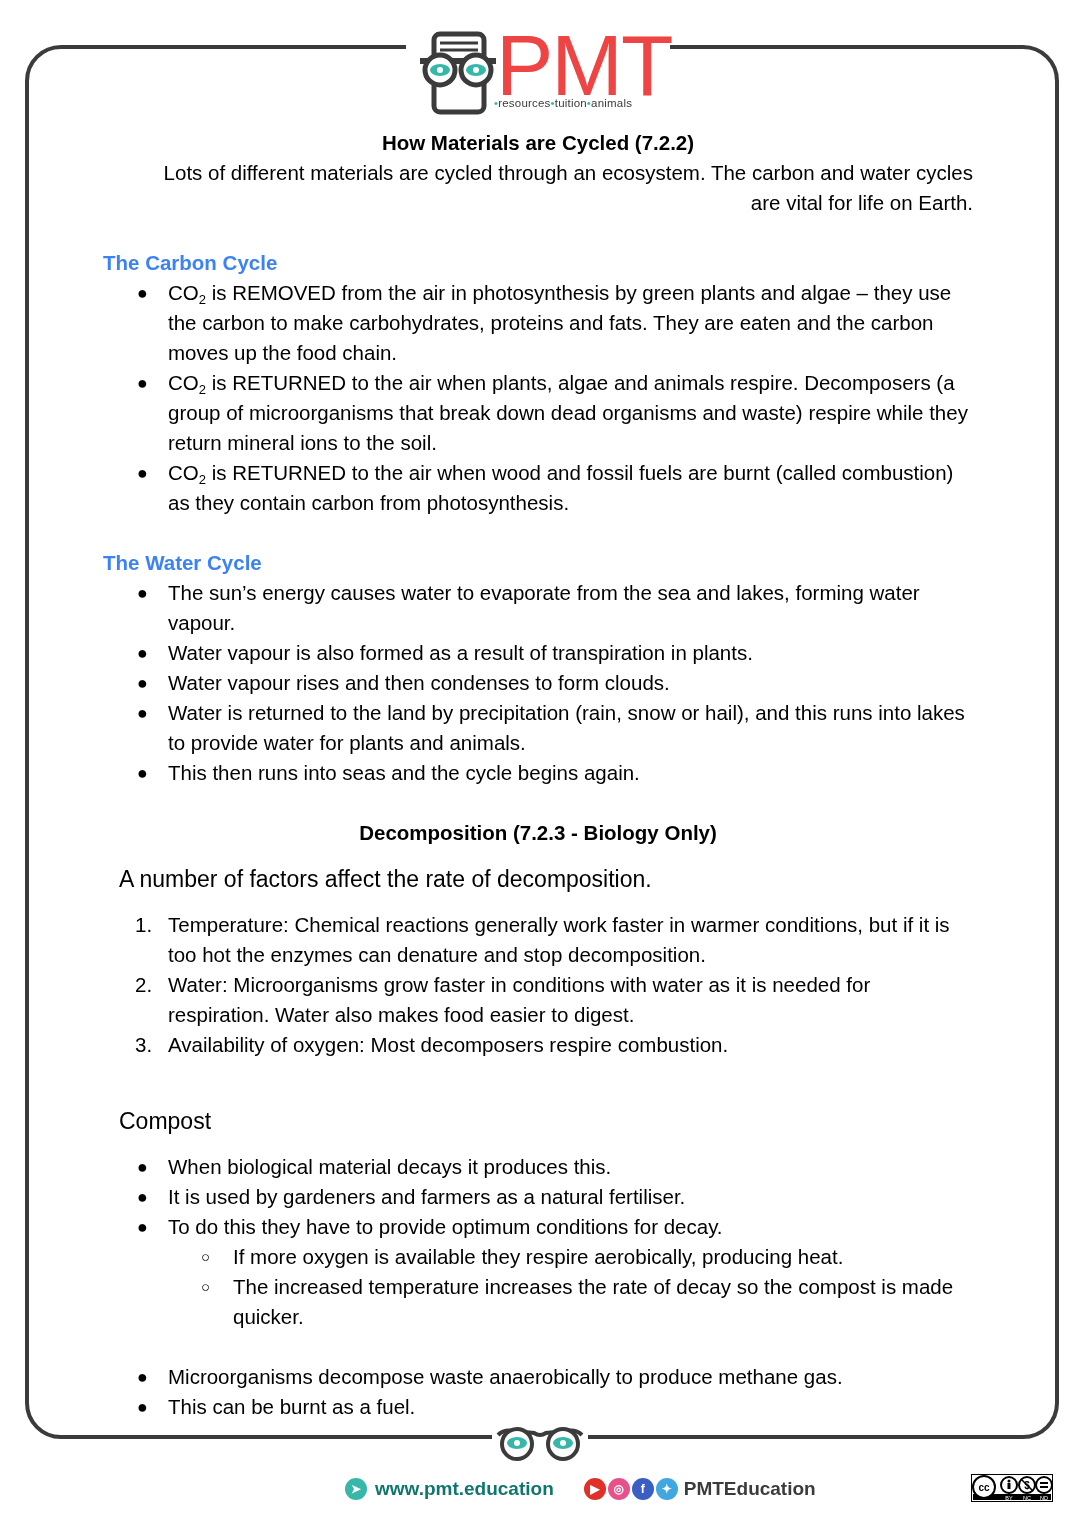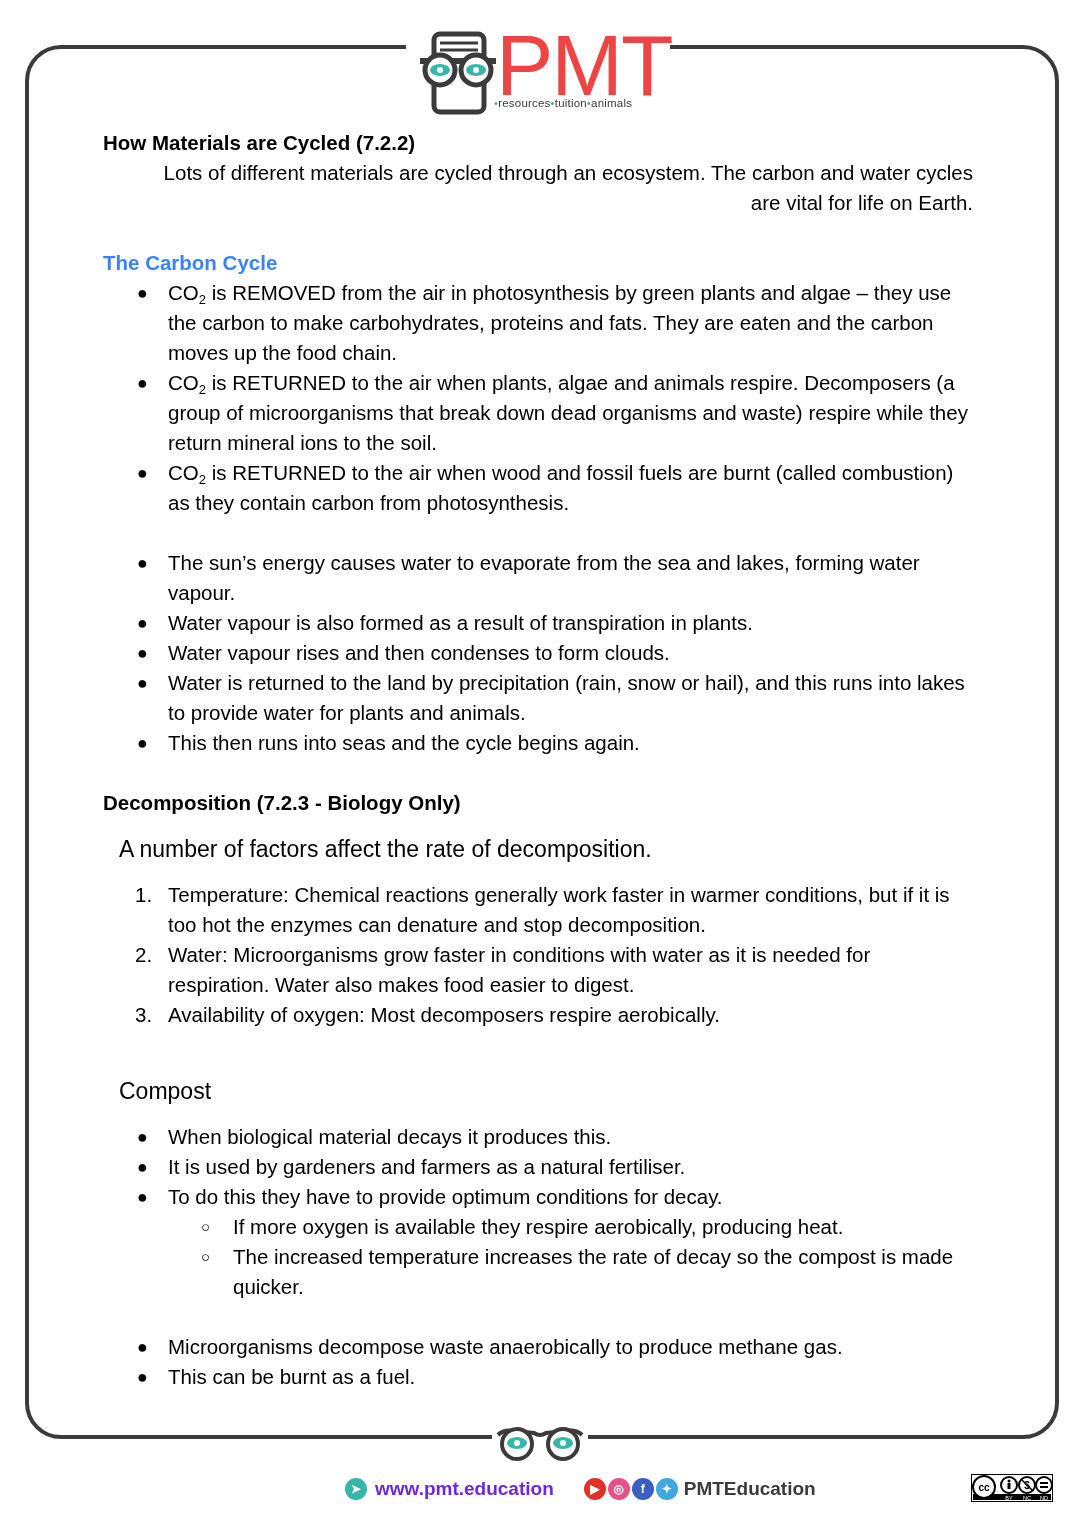--- a/index.html
+++ b/index.html
@@ -15,21 +15,21 @@
   
   .logo { position:absolute; left:418px; top:28px; width:250px; height:90px; }
   .logo-text { position:absolute; left:78px; top:-6px; font-family:"Liberation Sans", sans-serif;
                font-size:86px; font-weight:400; color:#ef4444; letter-spacing:-2px; line-height:1; }
   .logo-tag { position:absolute; left:76px; top:69px; font-family:"Liberation Sans", sans-serif;
               font-size:11.5px; color:#3b3b3b; letter-spacing:0.2px; white-space:nowrap; }
   .logo-tag .dot { color:#37b7aa; }
 
   
   .content { position:absolute; left:103px; top:128px; width:870px; }
-  .h-center { text-align:left; font-weight:bold; font-size:20.5px; line-height:30px; margin:0; }
+  .h-center { text-align:center; font-weight:bold; font-size:20.5px; line-height:30px; margin:0; }
   .p-center { text-align:right; font-size:20.5px; line-height:30px; margin:0; }
   .section-title { color:#3b82f6; font-weight:bold; font-size:20.5px; line-height:30px; margin:0; }
   .plain { font-size:23px; line-height:30px; margin:16px; }
   .spacer { height:30px; }
 
   ul.bul, ol.num { margin:0; padding:0; list-style:none; }
   ul.bul > li, ol.num > li { position:relative; padding-left:65px; font-size:20.5px; line-height:30px; }
   ul.bul > li .marker { position:absolute; left:34px; top:0; font-size:18px; }
   ol.num > li .marker { position:absolute; left:32px; top:0; }
   ul.sub { margin:0; padding:0; list-style:none; }
@@ -78,35 +78,36 @@
   <div class="spacer"></div>
 
   <h2 class="section-title">The Carbon Cycle</h2>
   <ul class="bul">
     <li><span class="marker">●</span><span>CO</span><sub>2</sub><span> is REMOVED from the air in photosynthesis by green plants and algae – they use the carbon to make carbohydrates, proteins and fats. They are eaten and the carbon moves up the food chain.</span></li>
     <li><span class="marker">●</span><span>CO</span><sub>2</sub><span> is RETURNED to the air when plants, algae and animals respire. Decomposers (a group of microorganisms that break down dead organisms and waste) respire while they return mineral ions to the soil.</span></li>
     <li><span class="marker">●</span><span>CO</span><sub>2</sub><span> is RETURNED to the air when wood and fossil fuels are burnt (called combustion) as they contain carbon from photosynthesis.</span></li>
   </ul>
   <div class="spacer"></div>
 
+  <h2 class="section-title">The Water Cycle</h2>
   <ul class="bul">
     <li><span class="marker">●</span><span>The sun’s energy causes water to evaporate from the sea and lakes, forming water vapour.</span></li>
     <li><span class="marker">●</span><span>Water vapour is also formed as a result of transpiration in plants.</span></li>
     <li><span class="marker">●</span><span>Water vapour rises and then condenses to form clouds.</span></li>
     <li><span class="marker">●</span><span>Water is returned to the land by precipitation (rain, snow or hail), and this runs into lakes to provide water for plants and animals.</span></li>
     <li><span class="marker">●</span><span>This then runs into seas and the cycle begins again.</span></li>
   </ul>
   <div class="spacer"></div>
 
   <h1 class="h-center">Decomposition (7.2.3 - Biology Only)</h1>
   <p class="plain">A number of factors affect the rate of decomposition.</p>
   <ol class="num">
     <li><span class="marker">1.</span><span>Temperature: Chemical reactions generally work faster in warmer conditions, but if it is too hot the enzymes can denature and stop decomposition.</span></li>
     <li><span class="marker">2.</span><span>Water: Microorganisms grow faster in conditions with water as it is needed for respiration. Water also makes food easier to digest.</span></li>
-    <li><span class="marker">3.</span><span>Availability of oxygen: Most decomposers respire aerobically.</span></li>
+    <li><span class="marker">3.</span><span>Availability of oxygen: Most decomposers respire combustion.</span></li>
   </ol>
   <div class="spacer"></div>
 
   <p class="plain">Compost</p>
   <ul class="bul">
     <li><span class="marker">●</span><span>When biological material decays it produces this.</span></li>
     <li><span class="marker">●</span><span>It is used by gardeners and farmers as a natural fertiliser.</span></li>
     <li><span class="marker">●</span><span>To do this they have to provide optimum conditions for decay.</span>
       <ul class="sub" style="margin-left:0;">
         <li style="margin-left:0;"><span class="marker">○</span><span>If more oxygen is available they respire aerobically, producing heat.</span></li>
@@ -127,21 +128,21 @@
   <circle cx="23" cy="19" r="15" fill="#fff" stroke="#3b3b3b" stroke-width="4"></circle>
   <circle cx="69" cy="19" r="15" fill="#fff" stroke="#3b3b3b" stroke-width="4"></circle>
   <ellipse cx="23" cy="18" rx="10" ry="6" fill="#37b7aa"></ellipse>
   <ellipse cx="69" cy="18" rx="10" ry="6" fill="#37b7aa"></ellipse>
   <circle cx="23" cy="18" r="3" fill="#fff"></circle>
   <circle cx="69" cy="18" r="3" fill="#fff"></circle>
 </svg>
 
 <div class="footer-links">
   <span class="circ" style="background:#37b7aa;">➤</span>
-  <a style="margin-left:8px; margin-right:30px; color:#6d28d9; text-decoration:none;text-align:center;">www.pmt.education</a>
+  <a style="margin-left:8px; margin-right:30px; color:#0f766e; text-decoration:none;text-align:center;">www.pmt.education</a>
   <span class="circ" style="background:#e0302a;">▶</span>
   <span class="circ" style="background:#e8508a; margin-left:2px;">◎</span>
   <span class="circ" style="background:#3b5ec4; margin-left:2px;">f</span>
   <span class="circ" style="background:#41a7e1; margin-left:2px;">✦</span>
   <span style="margin-left:6px;">PMTEducation</span>
 </div>
 
 <svg class="cc" viewBox="0 0 82 28">
   <rect x="0.5" y="0.5" width="81" height="27" fill="#fff" stroke="#000"></rect>
   <rect x="2" y="20" width="78" height="6" fill="#000"></rect>

